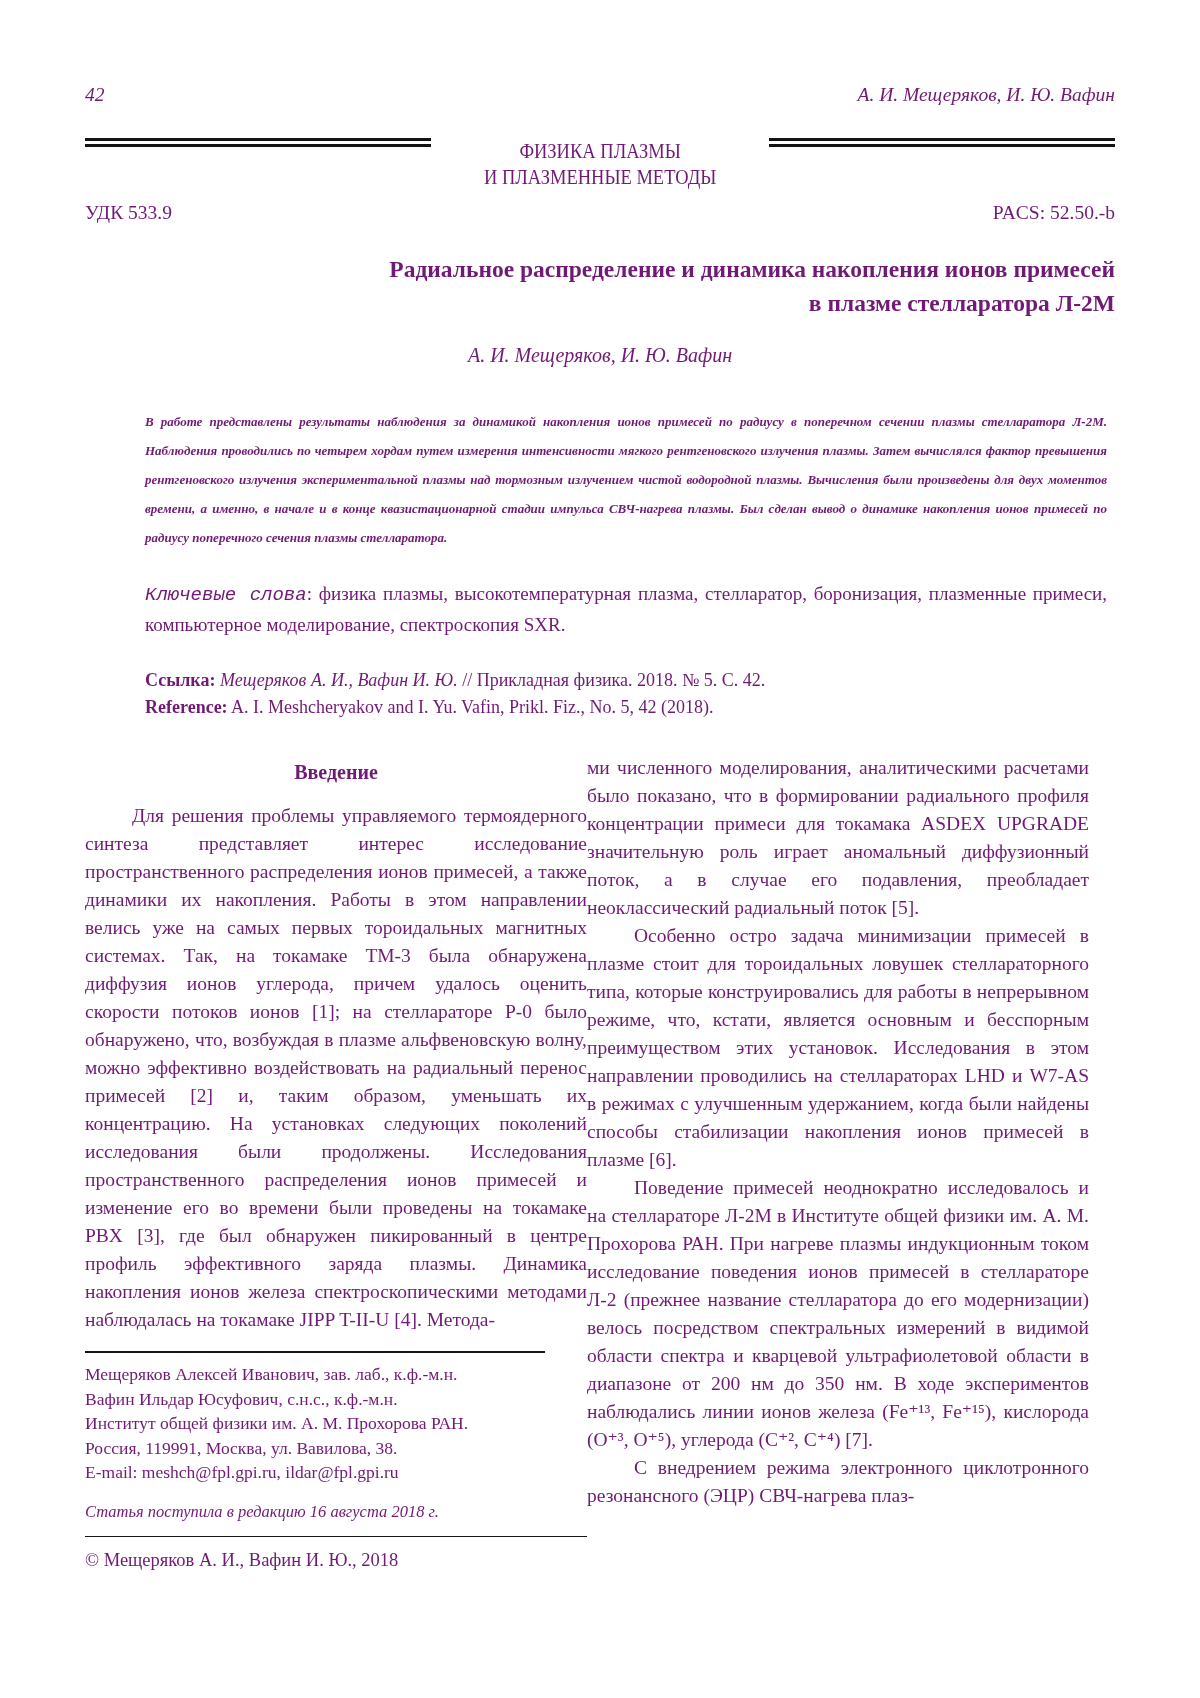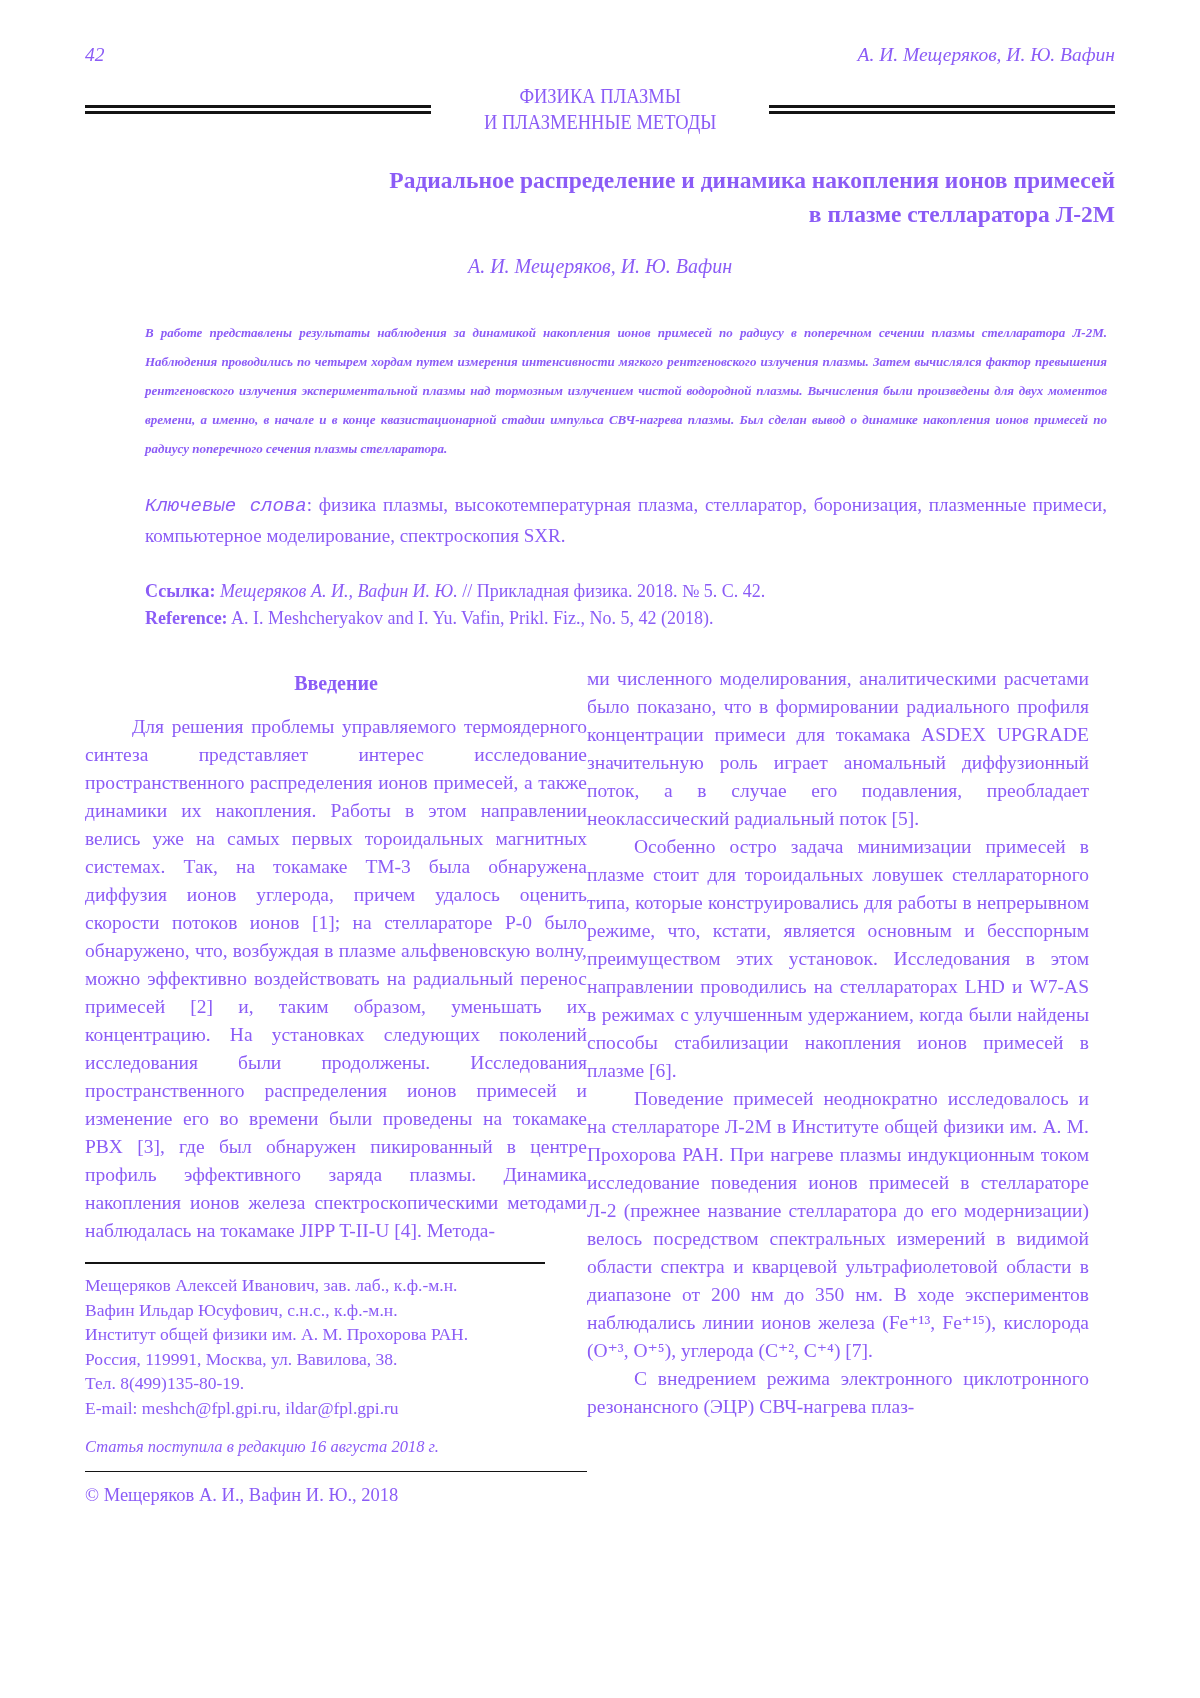--- a/index.html
+++ b/index.html
@@ -1,29 +1,29 @@
 <!DOCTYPE html>
 <html><head>
 <meta charset="utf-8">
 <style>
   html,body { margin:0; padding:0; background:#ffffff; }
   .page {
     position:relative;
     width:1200px; height:1698px;
-    background:#ffffff; color:#8b5cf6;
+    background:#ffffff; color:#701a75;
     font-family:"Liberation Serif","DejaVu Serif",serif;
     box-sizing:border-box;
-    padding:44px 85px 0 85px;
+    padding:84px 85px 0 85px;
     overflow:hidden;
   }
   
   .runhead { display:flex; justify-content:space-between; align-items:baseline;
     font-style:italic; font-size:19.5px; }
   
-  .banner { display:flex; align-items:center; margin-top:17px; }
+  .banner { display:flex; align-items:flex-start; margin-top:32px; }
   .banner .dbl-rule { flex:1; height:9px; border-top:3px solid #141414;
     border-bottom:3px solid #141414; box-sizing:border-box; }
   .banner .banner-text { text-align:center; padding:0 34px; font-size:21.5px;
     line-height:26px; transform:scaleX(.86); white-space:nowrap; }
   
   .codes { display:flex; justify-content:space-between; font-size:19.5px; margin-top:12px; }
   
   .title { text-align:right; font-weight:bold; font-size:23.5px; line-height:34px; margin-top:28px; }
   .authors { text-align:center; font-style:italic; font-size:20px; margin-top:24px; }
   
@@ -60,20 +60,24 @@
 
   <div class="banner">
     <div class="dbl-rule"></div>
     <div class="banner-text">
       <div>ФИЗИКА ПЛАЗМЫ</div>
       <div>И ПЛАЗМЕННЫЕ МЕТОДЫ</div>
     </div>
     <div class="dbl-rule"></div>
   </div>
 
+  <div class="codes">
+    <span>УДК 533.9</span>
+    <span>PACS: 52.50.-b</span>
+  </div>
 
   <div class="title">
     <div>Радиальное распределение и динамика накопления ионов примесей</div>
     <div>в плазме стелларатора Л-2М</div>
   </div>
 
   <div class="authors">А. И. Мещеряков, И. Ю. Вафин</div>
 
   <div class="abstract">В работе представлены результаты наблюдения за динамикой накопления ионов примесей по радиусу в поперечном сечении плазмы стелларатора Л-2М. Наблюдения проводились по четырем хордам путем измерения интенсивности мягкого рентгеновского излучения плазмы. Затем вычислялся фактор превышения рентгеновского излучения экспериментальной плазмы над тормозным излучением чистой водородной плазмы. Вычисления были произведены для двух моментов времени, а именно, в начале и в конце квазистационарной стадии импульса СВЧ-нагрева плазмы. Был сделан вывод о динамике накопления ионов примесей по радиусу поперечного сечения плазмы стелларатора.</div>
 
@@ -89,21 +93,20 @@
     <div class="col">
       <div class="intro-heading">Введение</div>
       <p>Для решения проблемы управляемого термоядерного синтеза представляет интерес исследование пространственного распределения ионов примесей, а также динамики их накопления. Работы в этом направлении велись уже на самых первых тороидальных магнитных системах. Так, на токамаке ТМ-3 была обнаружена диффузия ионов углерода, причем удалось оценить скорости потоков ионов [1]; на стеллараторе Р-0 было обнаружено, что, возбуждая в плазме альфвеновскую волну, можно эффективно воздействовать на радиальный перенос примесей [2] и, таким образом, уменьшать их концентрацию. На установках следующих поколений исследования были продолжены. Исследования пространственного распределения ионов примесей и изменение его во времени были проведены на токамаке PBX [3], где был обнаружен пикированный в центре профиль эффективного заряда плазмы. Динамика накопления ионов железа спектроскопическими методами наблюдалась на токамаке JIPP T-II-U [4]. Метода-</p>
 
       <div class="fn-rule"></div>
       <div class="footnote">
         <div><span class="fn-name">Мещеряков Алексей Иванович</span><span>, зав. лаб., к.ф.-м.н.</span></div>
         <div><span class="fn-name">Вафин Ильдар Юсуфович</span><span>, с.н.с., к.ф.-м.н.</span></div>
         <div>Институт общей физики им. А. М. Прохорова РАН.</div>
         <div>Россия, 119991, Москва, ул. Вавилова, 38.</div>
-        <div>Тел. 8(499)135-80-19.</div>
         <div>E-mail: meshch@fpl.gpi.ru, ildar@fpl.gpi.ru</div>
       </div>
       <div class="received">Статья поступила в редакцию 16 августа 2018 г.</div>
       <div class="cr-rule"></div>
       <div class="copyright">© Мещеряков А. И., Вафин И. Ю., 2018</div>
     </div>
 
     <div class="col">
       <p class="cont">ми численного моделирования, аналитическими расчетами было показано, что в формировании радиального профиля концентрации примеси для токамака ASDEX UPGRADE значительную роль играет аномальный диффузионный поток, а в случае его подавления, преобладает неоклассический радиальный поток [5].</p>
       <p>Особенно остро задача минимизации примесей в плазме стоит для тороидальных ловушек стеллараторного типа, которые конструировались для работы в непрерывном режиме, что, кстати, является основным и бесспорным преимуществом этих установок. Исследования в этом направлении проводились на стеллараторах LHD и W7-AS в режимах с улучшенным удержанием, когда были найдены способы стабилизации накопления ионов примесей в плазме [6].</p>

